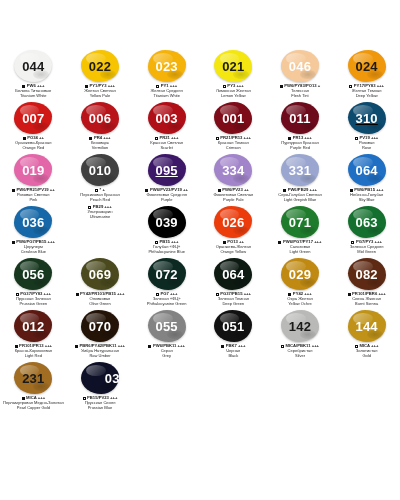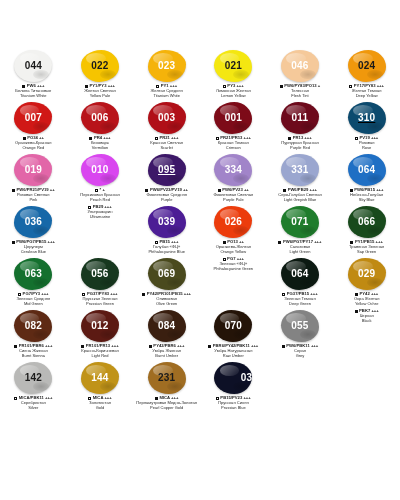--- a/index.html
+++ b/index.html
@@ -43,21 +43,21 @@
   }
   .blob::after{
     content:"";position:absolute;right:8%;bottom:8%;
     width:42%;height:30%;
     border-radius:50%;
     background:radial-gradient(ellipse at center,rgba(0,0,0,0.16),rgba(0,0,0,0));
     pointer-events:none;
   }
   .code{
     position:relative;z-index:3;
-    font-size:10px;font-weight:bold;
+    font-size:13px;font-weight:bold;
     letter-spacing:0.2px;
     line-height:1;
   }
   .meta{
     width:66px;text-align:center;margin-top:1px;
   }
   .pig{
     font-size:4.2px;font-weight:bold;color:#1b1b1b;
     line-height:1.15;white-space:nowrap;
     display:flex;align-items:center;justify-content:center;gap:1.5px;
@@ -275,21 +275,21 @@
           <div class="pig">
             <span class="sq filled"></span>
             <span>PW6/PR21/PV19 ++</span>
           </div>
           <div class="nm-ru">Розовая Светлая</div>
           <div class="nm-en">Pink</div>
         </div>
       </div>
       <div class="cell">
         <div class="blob-wrap">
-          <div class="blob" style="background: #d946ef; border-radius: 53% 47% 52% 48% / 47% 53%;">
+          <div class="blob" style="background: #404040; border-radius: 53% 47% 52% 48% / 47% 53%;">
             <span class="code" style="color: rgb(255, 255, 255);">010</span>
           </div>
         </div>
         <div class="meta">
           <div class="pig">
             <span class="sq half"></span>
             <span>* +</span>
           </div>
           <div class="nm-ru">Персиковая Красная</div>
           <div class="nm-en">Peach Red</div>
@@ -375,21 +375,21 @@
           <div class="pig">
             <span class="sq open"></span>
             <span>PB29 +++</span>
           </div>
           <div class="nm-ru">Ультрамарин</div>
           <div class="nm-en">Ultramarine</div>
         </div>
       </div>
       <div class="cell">
         <div class="blob-wrap">
-          <div class="blob" style="background: #4c1d95; border-radius: 53% 47% 52% 48% / 47% 53%;">
+          <div class="blob" style="background: #000000; border-radius: 53% 47% 52% 48% / 47% 53%;">
             <span class="code" style="color: rgb(255, 255, 255);">039</span>
           </div>
         </div>
         <div class="meta">
           <div class="pig">
             <span class="sq half"></span>
             <span>PB15 +++</span>
           </div>
           <div class="nm-ru">Голубая «ФЦ»</div>
           <div class="nm-en">Phthalocyanine Blue</div>
@@ -420,35 +420,20 @@
           <div class="pig">
             <span class="sq filled"></span>
             <span>PW6/PG7/PY17 +++</span>
           </div>
           <div class="nm-ru">Салатовая</div>
           <div class="nm-en">Light Green</div>
         </div>
       </div>
       <div class="cell">
         <div class="blob-wrap">
-          <div class="blob" style="background: rgb(24, 74, 28); border-radius: 48% 52% 47% 53% / 50% 46% 54% 50%;">
-            <span class="code" style="color: rgb(255, 255, 255);">066</span>
-          </div>
-        </div>
-        <div class="meta">
-          <div class="pig">
-            <span class="sq filled"></span>
-            <span>PY1/PB15 +++</span>
-          </div>
-          <div class="nm-ru">Травяная Зеленая</div>
-          <div class="nm-en">Sap Green</div>
-        </div>
-      </div>
-      <div class="cell">
-        <div class="blob-wrap">
           <div class="blob" style="background: rgb(20, 112, 46); border-radius: 53% 47% 52% 48% / 47% 53%;">
             <span class="code" style="color: rgb(255, 255, 255);">063</span>
           </div>
         </div>
         <div class="meta">
           <div class="pig">
             <span class="sq half"></span>
             <span>PG7/PY3 +++</span>
           </div>
           <div class="nm-ru">Зеленая Средняя</div>
@@ -479,20 +464,25 @@
         <div class="meta">
           <div class="pig">
             <span class="sq filled"></span>
             <span>PY42/PR101/PB15 +++</span>
           </div>
           <div class="nm-ru">Оливковая</div>
           <div class="nm-en">Olive Green</div>
         </div>
       </div>
       <div class="cell">
+        <div class="blob-wrap">
+          <div class="blob" style="background: rgb(13, 42, 34); border-radius: 48% 52% 47% 53% / 50% 46% 54% 50%;">
+            <span class="code" style="color: rgb(255, 255, 255);">072</span>
+          </div>
+        </div>
         <div class="meta">
           <div class="pig">
             <span class="sq half"></span>
             <span>PG7 +++</span>
           </div>
           <div class="nm-ru">Зеленая «ФЦ»</div>
           <div class="nm-en">Phthalocyanine Green</div>
         </div>
       </div>
       <div class="cell">
@@ -550,35 +540,20 @@
           <div class="pig">
             <span class="sq filled"></span>
             <span>PR101/PR13 +++</span>
           </div>
           <div class="nm-ru">Красно-Коричневая</div>
           <div class="nm-en">Light Red</div>
         </div>
       </div>
       <div class="cell">
         <div class="blob-wrap">
-          <div class="blob" style="background: rgb(58, 31, 16); border-radius: 53% 47% 52% 48% / 47% 53%;">
-            <span class="code" style="color: rgb(255, 255, 255);">084</span>
-          </div>
-        </div>
-        <div class="meta">
-          <div class="pig">
-            <span class="sq filled"></span>
-            <span>PY42/PBR6 +++</span>
-          </div>
-          <div class="nm-ru">Умбра Жженая</div>
-          <div class="nm-en">Burnt Umber</div>
-        </div>
-      </div>
-      <div class="cell">
-        <div class="blob-wrap">
           <div class="blob" style="background: rgb(36, 20, 8); border-radius: 45% 55% 50% 50% / 52% 45% 55% 48%;">
             <span class="code" style="color: rgb(255, 255, 255);">070</span>
           </div>
         </div>
         <div class="meta">
           <div class="pig">
             <span class="sq filled"></span>
             <span>PBR6/PY42/PBK11 +++</span>
           </div>
           <div class="nm-ru">Умбра Натуральная</div>
@@ -594,20 +569,25 @@
         <div class="meta">
           <div class="pig">
             <span class="sq filled"></span>
             <span>PW6/PBK11 +++</span>
           </div>
           <div class="nm-ru">Серая</div>
           <div class="nm-en">Grey</div>
         </div>
       </div>
       <div class="cell">
+        <div class="blob-wrap">
+          <div class="blob" style="background: rgb(18, 18, 18); border-radius: 48% 52% 47% 53% / 50% 46% 54% 50%;">
+            <span class="code" style="color: rgb(255, 255, 255);">051</span>
+          </div>
+        </div>
         <div class="meta">
           <div class="pig">
             <span class="sq filled"></span>
             <span>PBK7 +++</span>
           </div>
           <div class="nm-ru">Черная</div>
           <div class="nm-en">Black</div>
         </div>
       </div>
       <div class="cell">

